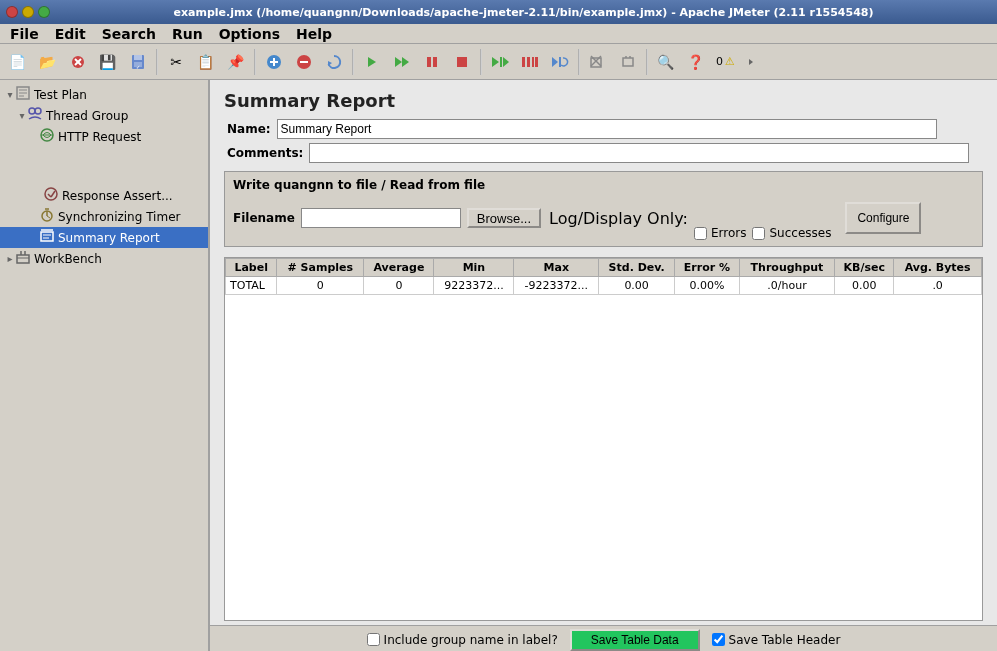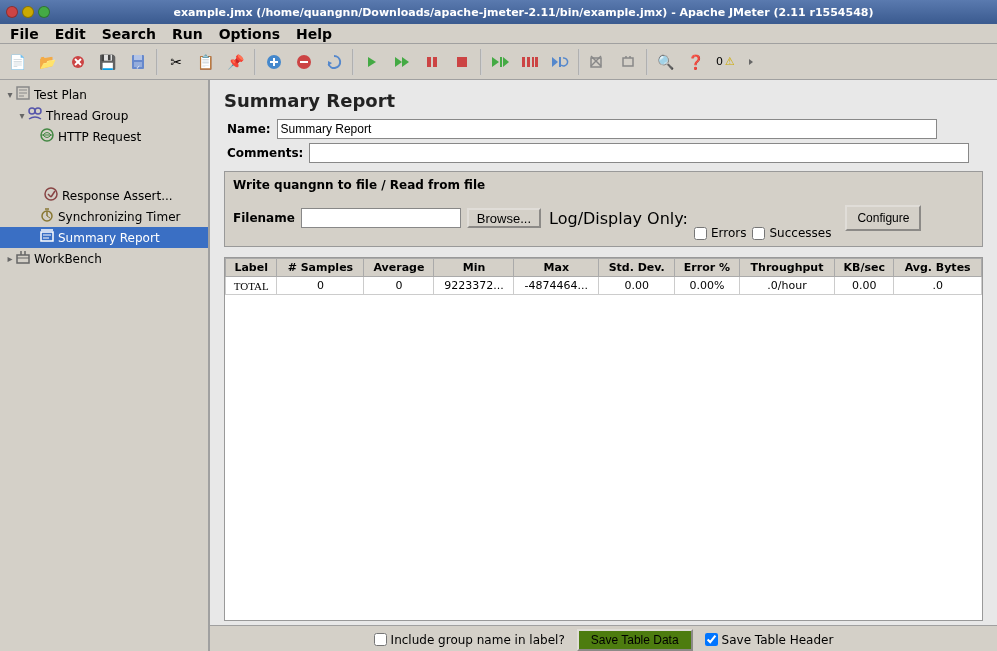--- a/index.html
+++ b/index.html
@@ -173,21 +173,21 @@
       height: 20px;
       padding: 0 8px;
       background: #d4d0c8;
       border: 2px outset #e0ddd8;
       font-size: 13px;
       cursor: pointer;
     }
     .log-display-label { font-size: 16px; margin-left: 2px; }
     .checkbox-group { display: flex; align-items: center; gap: 4px; font-size: 12px; margin-top: 30px; }
     .configure-btn {
-      height: 26px;
+      height: 32px;
       padding: 0 10px;
       background: #d4d0c8;
       border: 2px outset #e0ddd8;
       font-size: 12px;
       cursor: pointer;
       margin-left: 8px;
     }
 
     
     .data-table-container {
@@ -211,36 +211,36 @@
       font-size: 11px;
       white-space: nowrap;
     }
     .data-table td {
       border: 1px solid #ccc;
       padding: 2px 4px;
       text-align: center;
       font-size: 11px;
       white-space: nowrap;
     }
-    .data-table td:first-child { text-align: center; font-family: Liberation Serif, serif; }
+    .data-table td:first-child { text-align: left; }
 
     
     .bottom-bar {
       height: 28px;
       background: #d4d0c8;
       border-top: 1px solid #a0a0a0;
       display: flex; align-items: center; justify-content: center;
       gap: 12px;
       padding: 0 10px;
     }
     .bottom-checkbox-group { display: flex; align-items: center; gap: 4px; font-size: 12px; }
     .bottom-btn {
       height: 22px;
-      padding: 0 12px;
-      background: #4d7c0f;
+      padding: 0 19px;
+      background: #22c55e;
       border: 2px outset #e0ddd8;
       font-size: 12px;
       cursor: pointer;
     }
 
     
     .icon-testplan { color: #888; }
     .icon-thread { color: #5a5aaa; }
     .icon-http { color: #5a8a5a; }
     .icon-response { color: #8a5a5a; }
@@ -528,21 +528,21 @@
             <th>KB/sec</th>
             <th>Avg. Bytes</th>
           </tr>
         </thead>
         <tbody>
           <tr class="table-row">
             <td>TOTAL</td>
             <td>0</td>
             <td>0</td>
             <td>9223372...</td>
-            <td>-4874464...</td>
+            <td>-9223372...</td>
             <td>0.00</td>
             <td>0.00%</td>
             <td>.0/hour</td>
             <td>0.00</td>
             <td>.0</td>
           </tr>
         </tbody>
       </table>
     </div>
 

